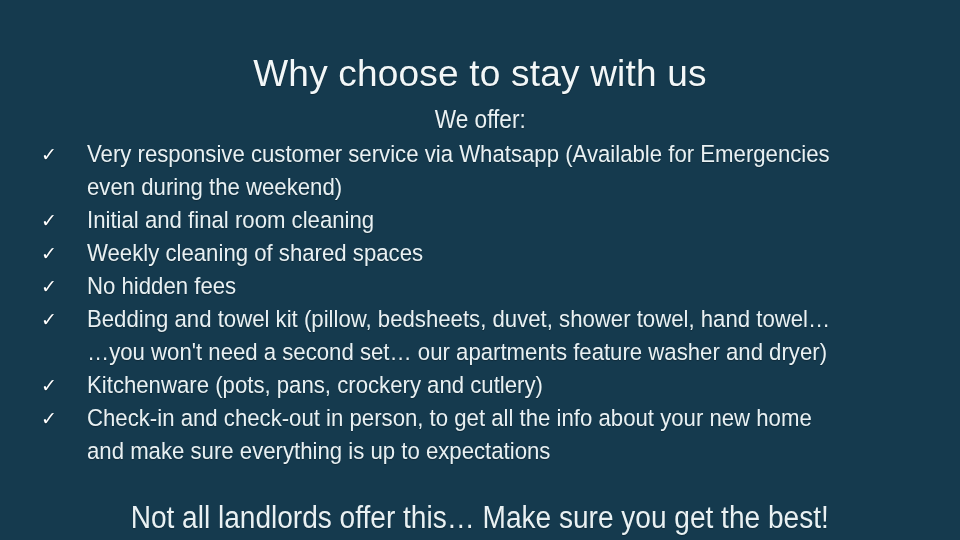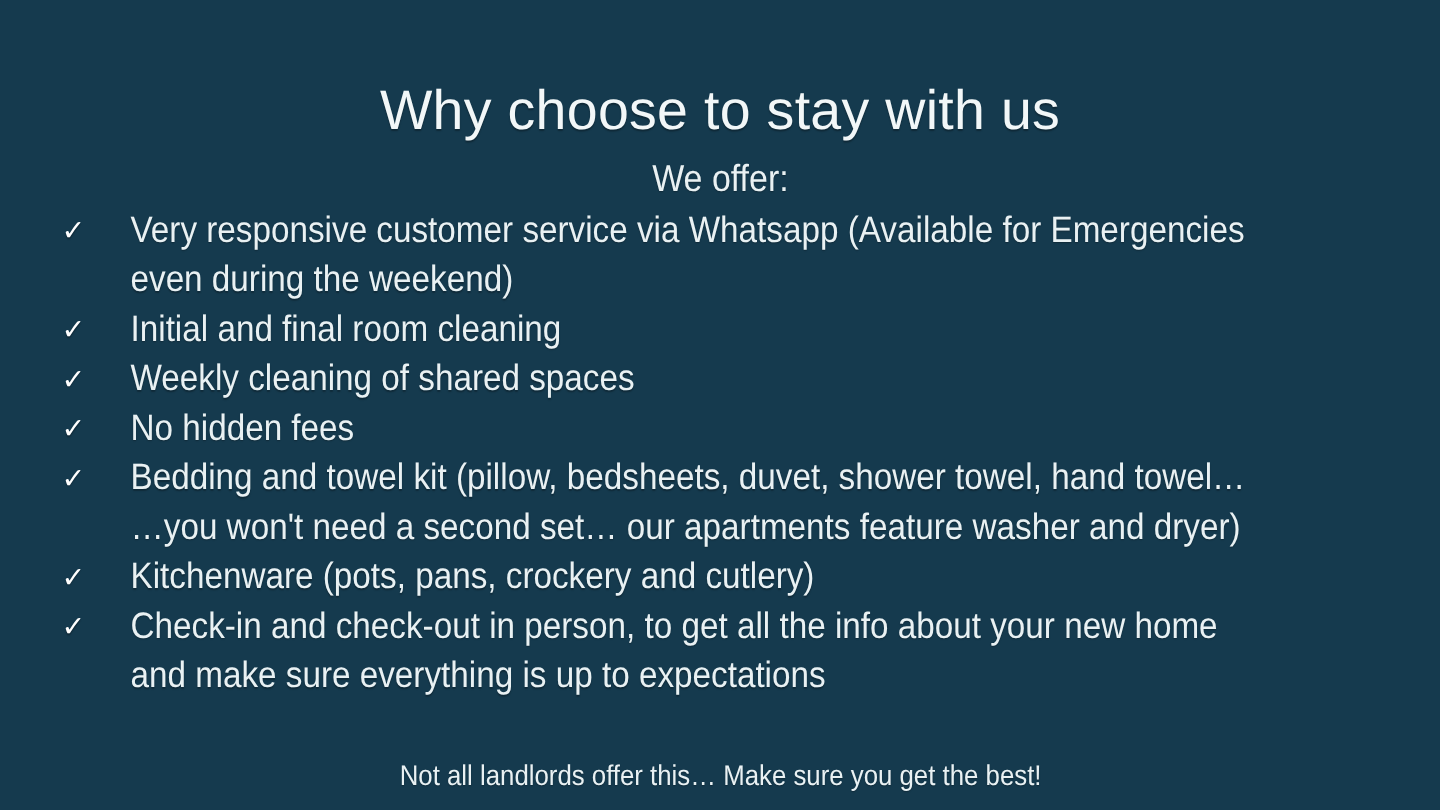--- a/index.html
+++ b/index.html
@@ -82,21 +82,21 @@
     transform-origin: left center;
     white-space: pre-line;
   }
   #footer {
     position: absolute;
     left: 0;
     top: 503px;
     width: 960px;
     text-align: center;
     font-family: "Liberation Sans", sans-serif;
-    font-size: 19px;
+    font-size: 31px;
     line-height: 30px;
     color: #e9f1f3;
     text-shadow: 0 1px 1px rgba(0,0,0,0.28);
   }
   .sqz {
     display: inline-block;
     transform: scaleX(0.905);
     transform-origin: center center;
   }
 </style>

